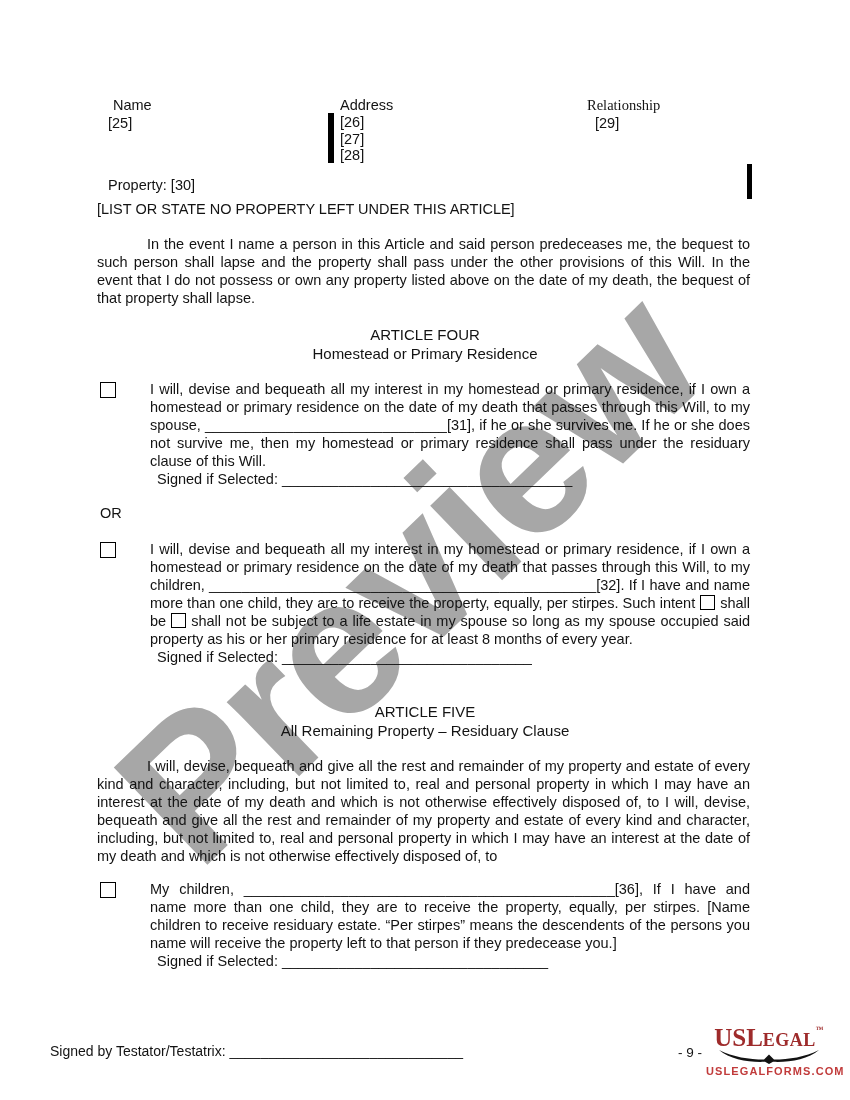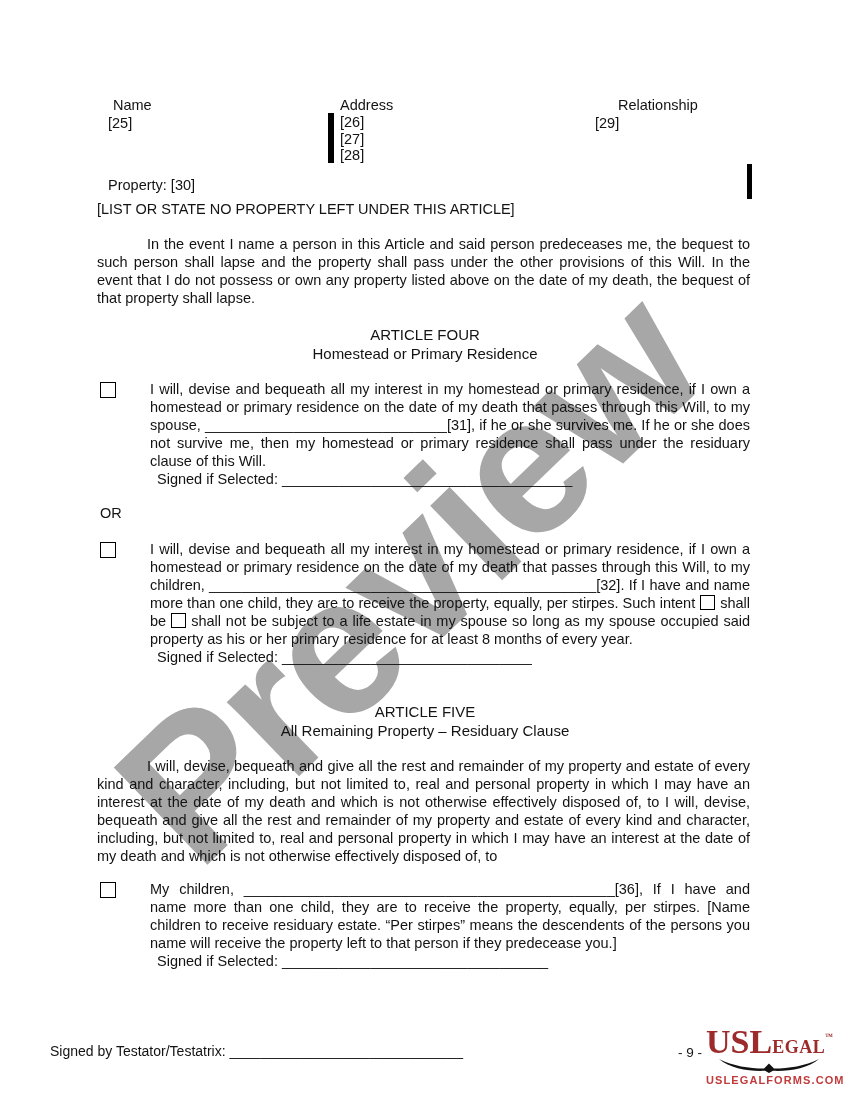--- a/index.html
+++ b/index.html
@@ -35,39 +35,39 @@
   }
   .signed-line{margin-left:60px;}
   .addr-stack div{line-height:16.5px;}
   
   .footer-text{font-size:14px;}
   .logo{width:126px;text-align:center;line-height:1;}
   .logo .brand{
     font-family:"Liberation Serif","DejaVu Serif",serif;
     color:#9e2b2b;font-weight:bold;white-space:nowrap;
   }
-  .logo .big{font-size:34px;}
+  .logo .big{font-size:25px;}
   .logo .small{font-size:18px;letter-spacing:0.5px;}
   .logo .tm{font-size:8px;vertical-align:14px;}
   .logo .site{
     font-size:11px;font-weight:bold;color:#c13b3b;letter-spacing:1.1px;margin-top:2px;
   }
   .logo svg{display:block;margin:-1px auto 0 auto;}
 </style>
 </head>
 <body>
 
 <div class="page">
 
   <div class="watermark">Preview</div>
 
   <div class="layer" style="left:0;top:96px;width:747px;height:70px;">
     <span class="abs" style="left:113px;top:0;">Name</span>
     <span class="abs" style="left:340px;top:0;">Address</span>
-    <span class="abs" style="left:618px;top:0;">Relationship</span>
+    <span class="abs" style="left:587px;top:0;font-family:Liberation Serif, serif;">Relationship</span>
     <span class="abs" style="left:108px;top:18px;">[25]</span>
     <div class="abs bar" style="left:328px;top:17px;width:6px;height:50px;"></div>
     <div class="abs addr-stack" style="left:340px;top:18px;">
       <div>[26]</div>
       <div>[27]</div>
       <div>[28]</div>
     </div>
     <span class="abs" style="left:595px;top:18px;text-align:right;">[29]</span>
   </div>
 

